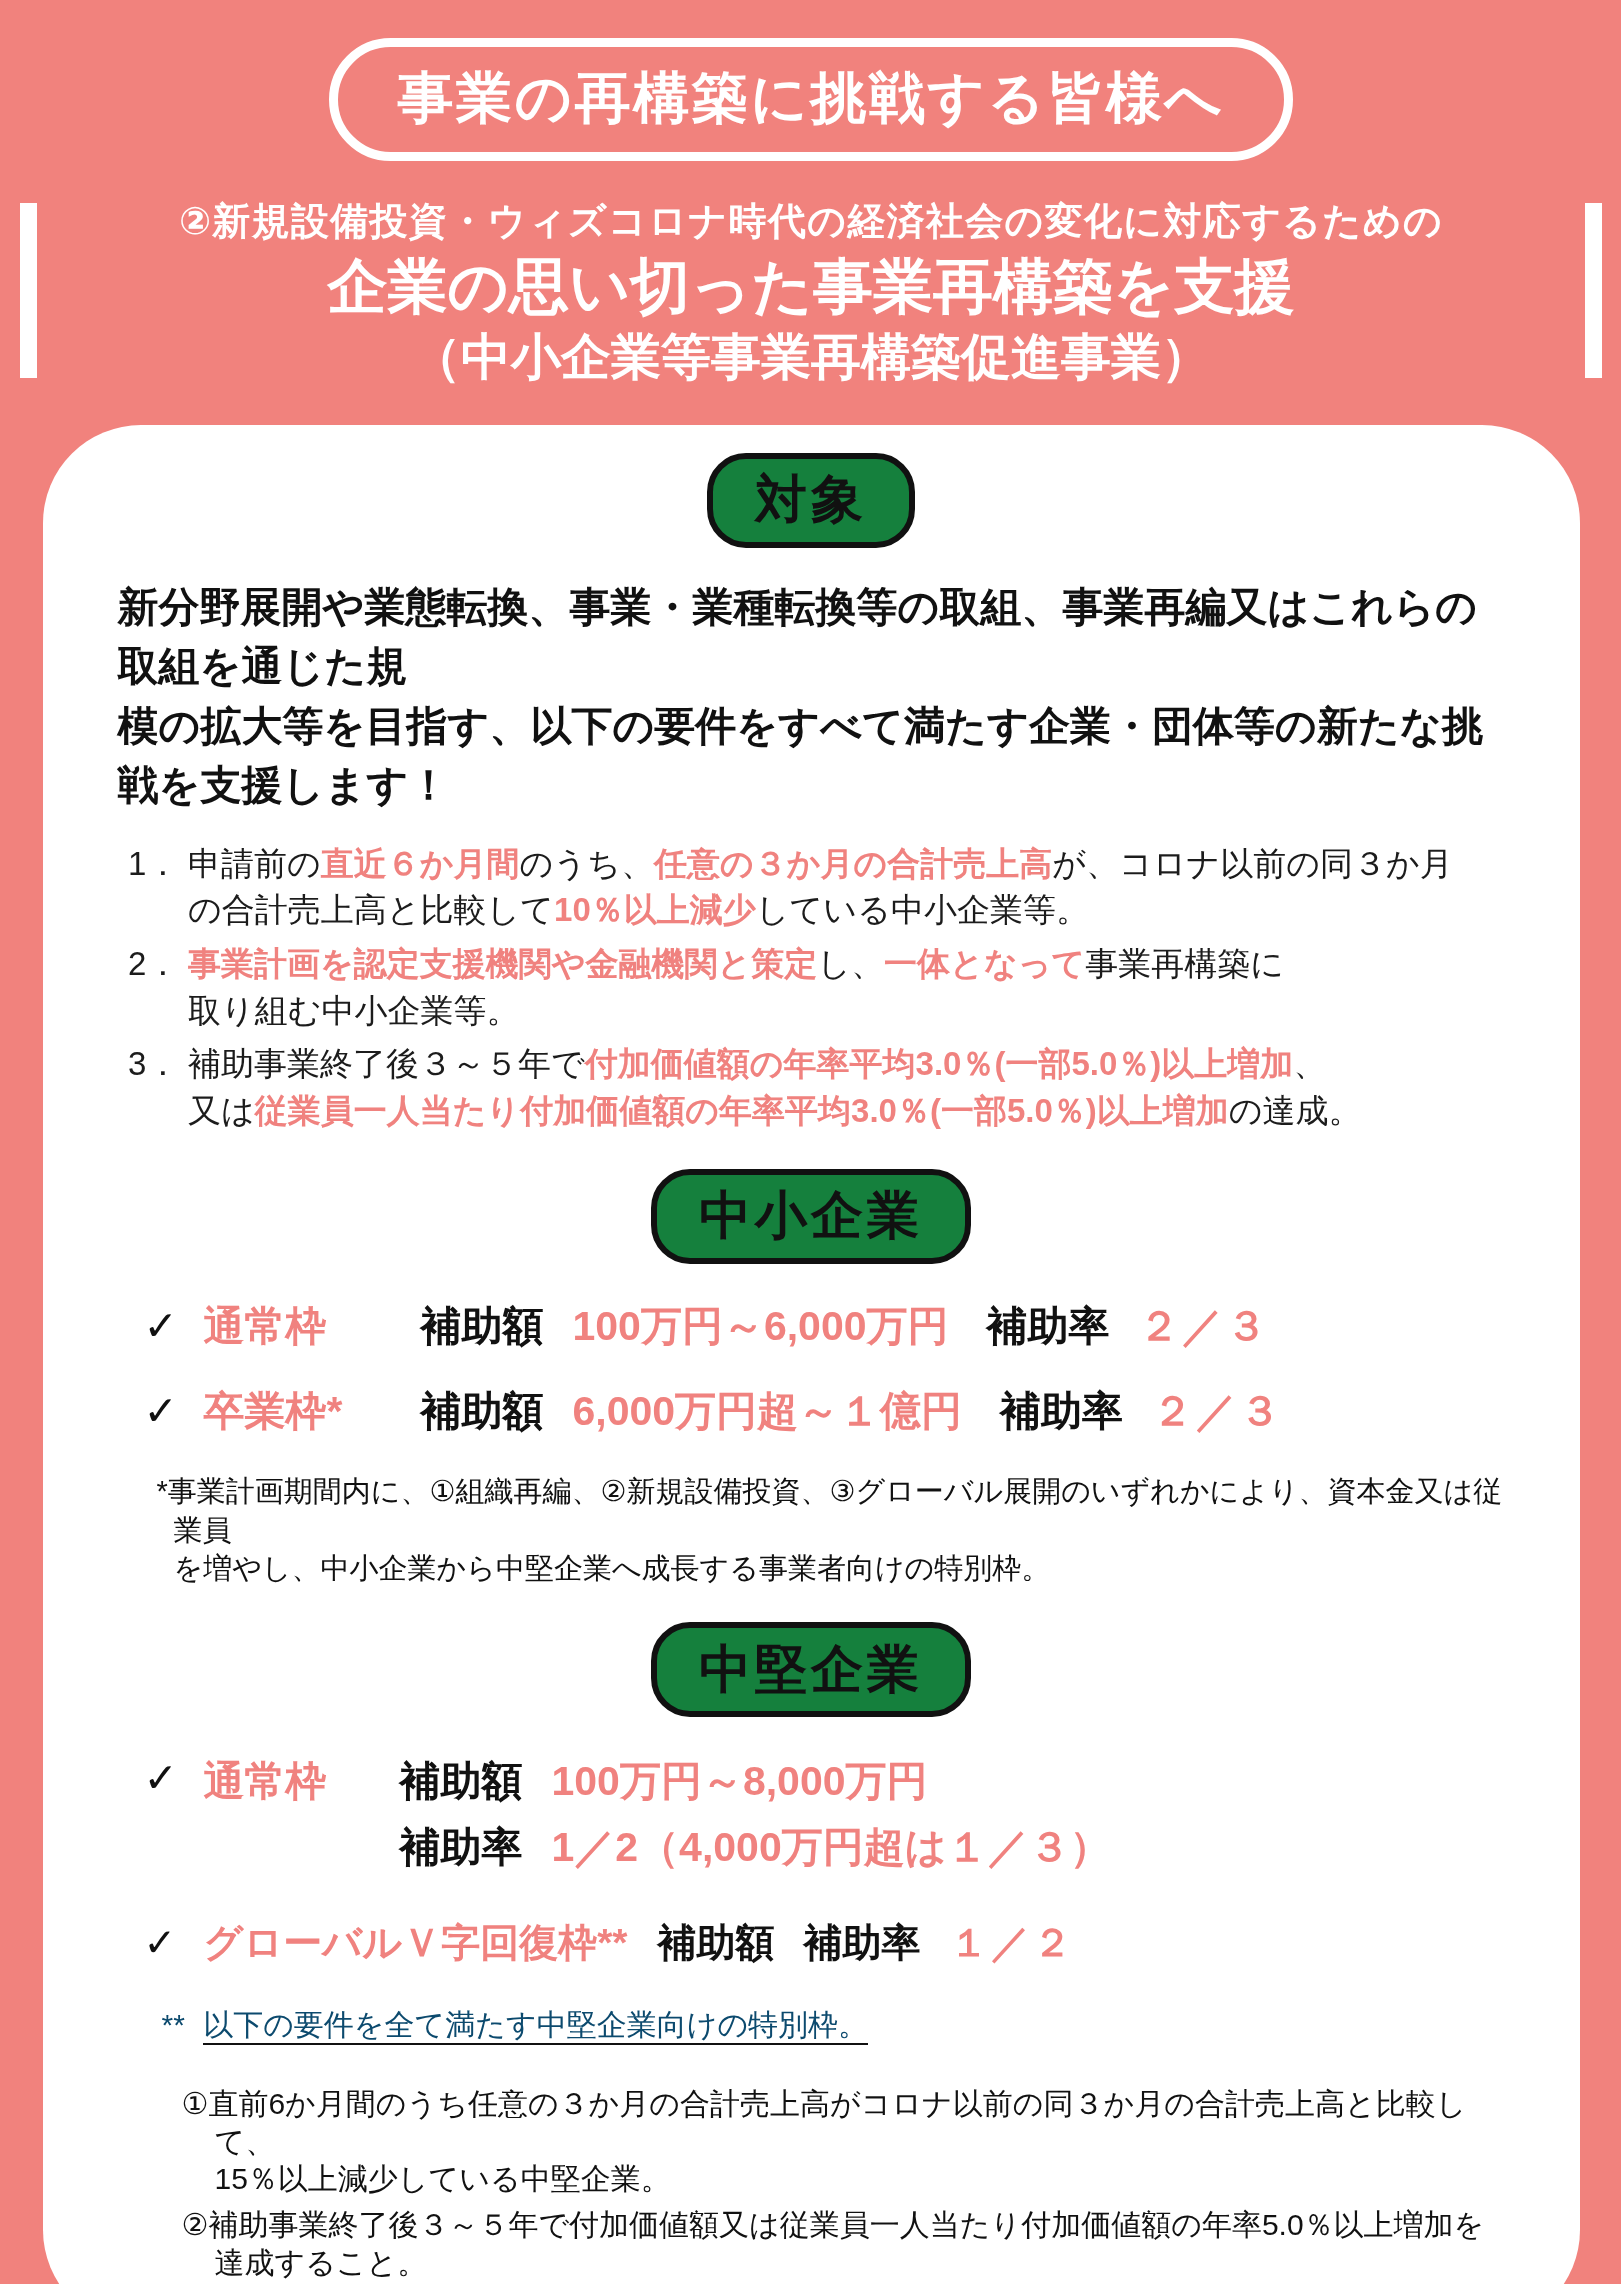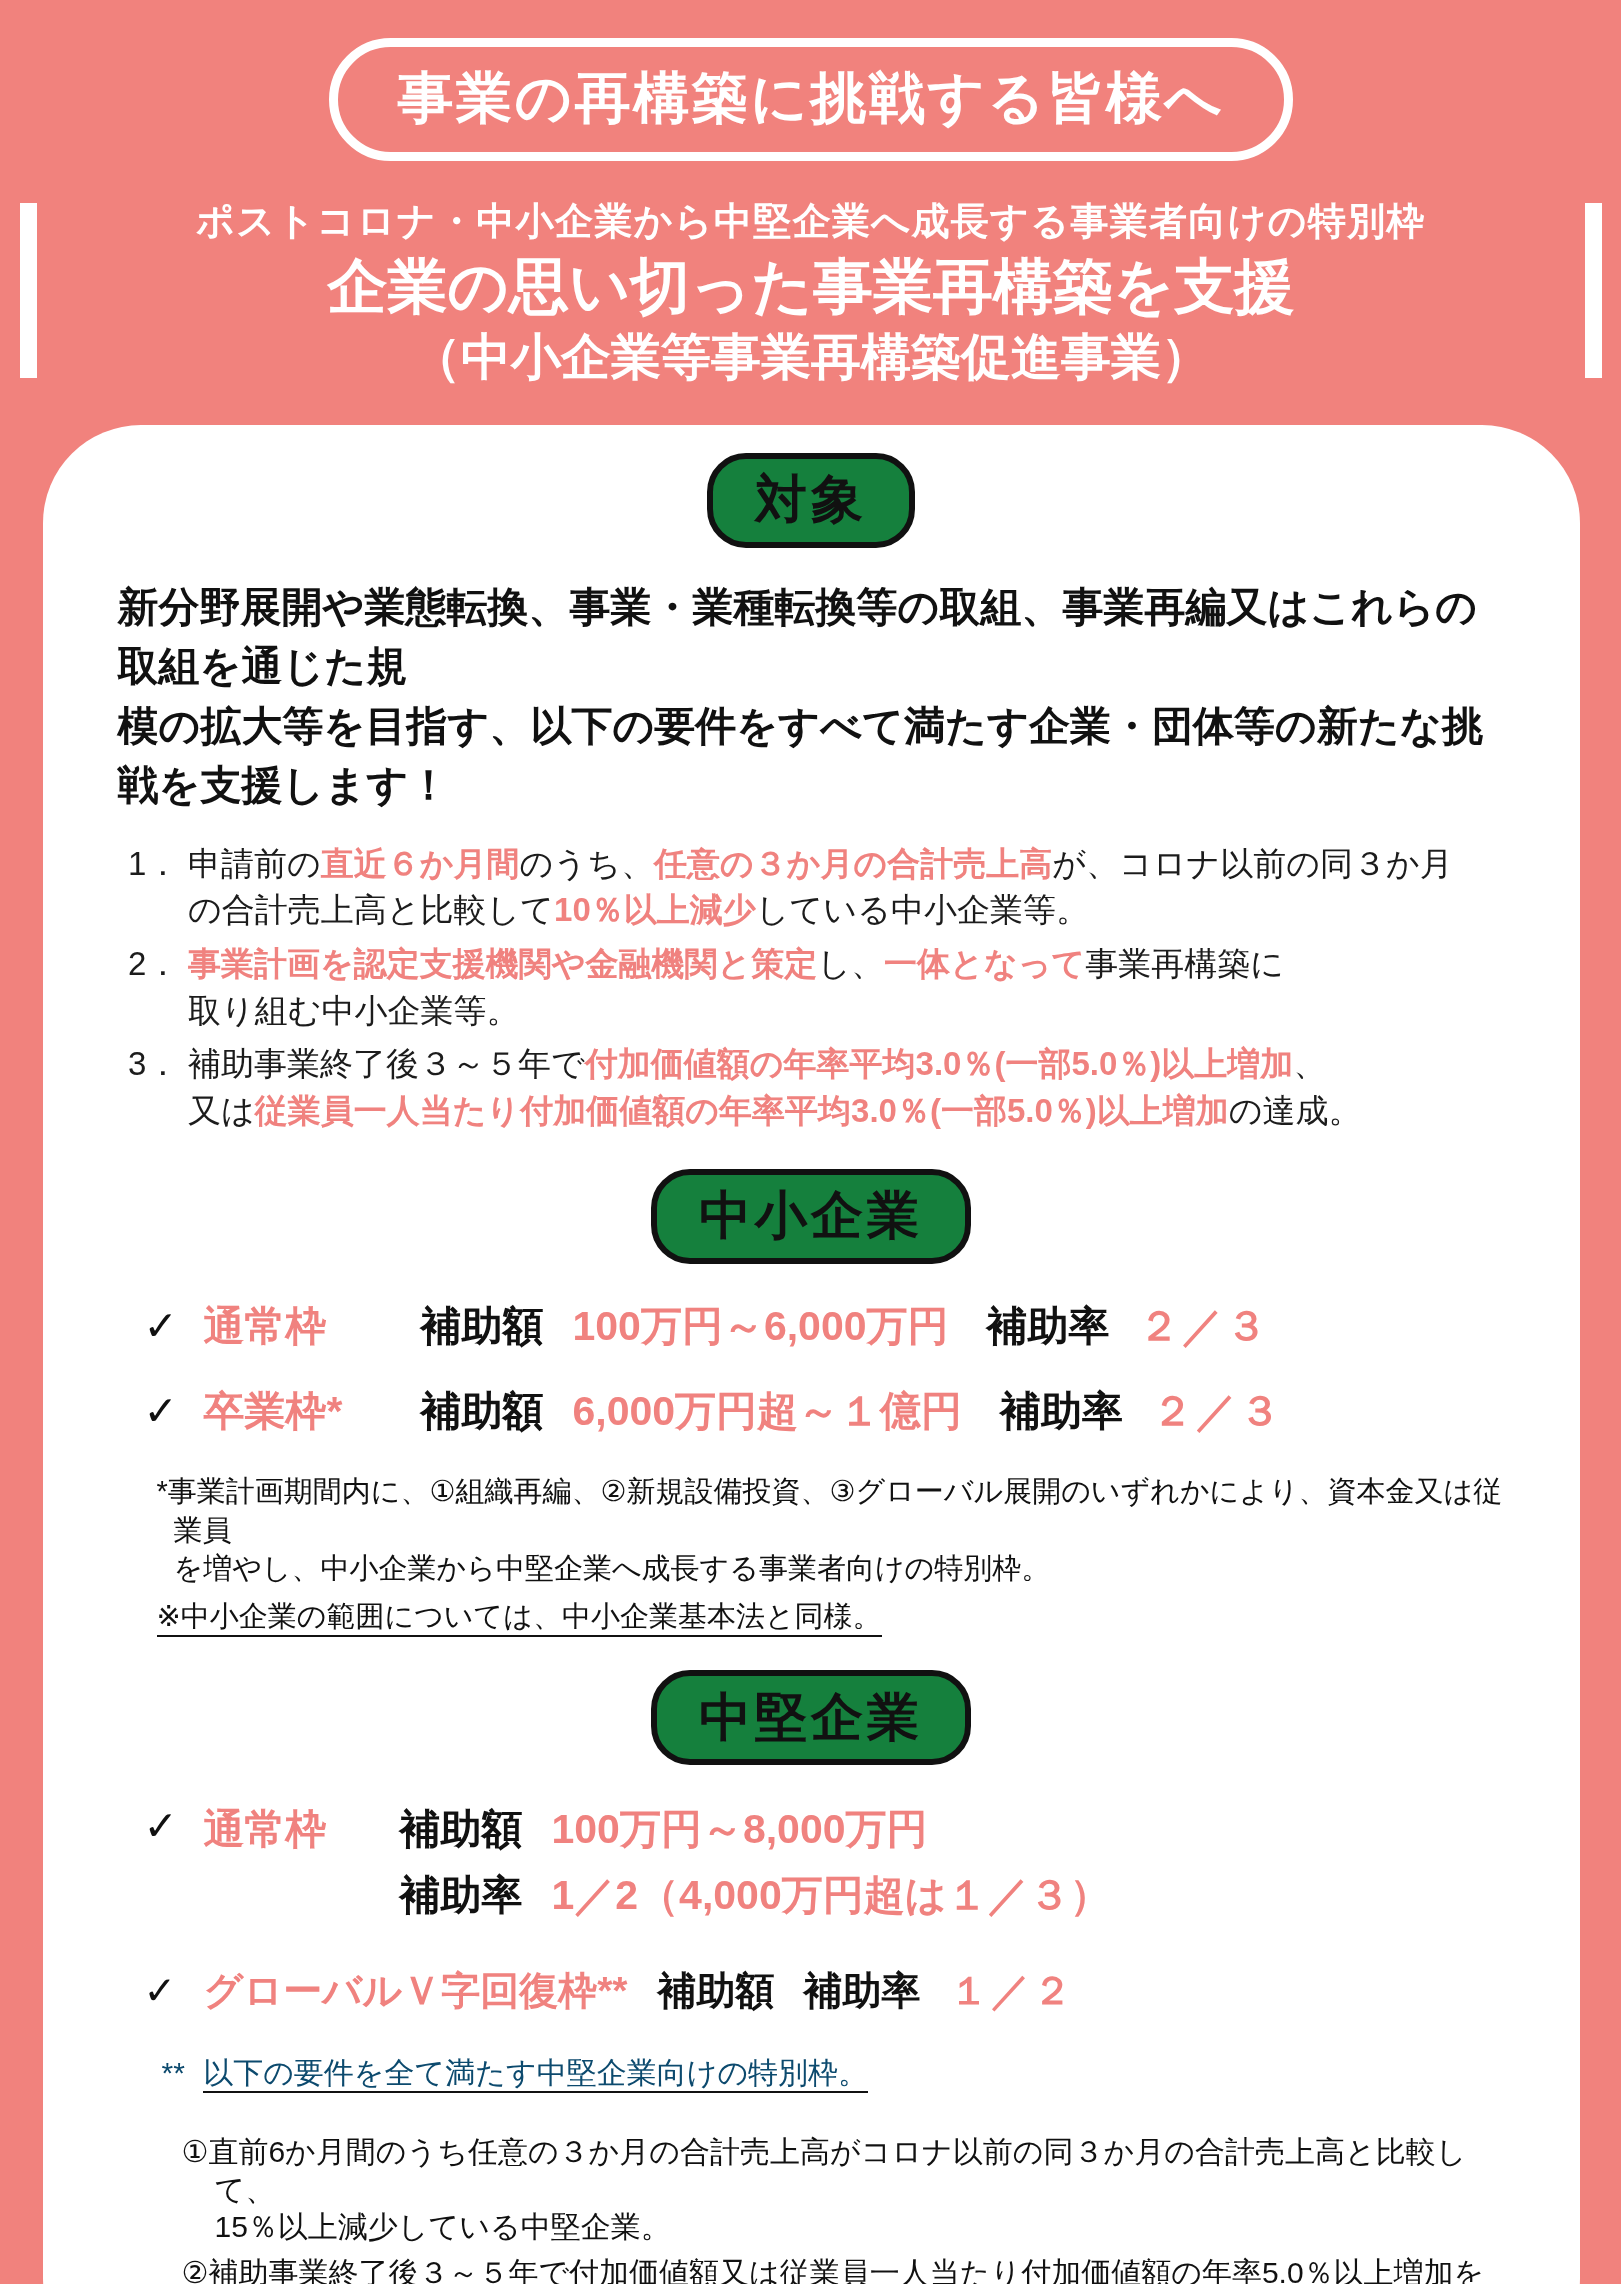--- a/index.html
+++ b/index.html
@@ -73,21 +73,21 @@
 
   <div class="pink-top">
 
     <div class="pill">
       <span>事業の再構築に挑戦する皆様へ</span>
     </div>
 
     <div class="title-block">
       <div class="side-bar left"></div>
       <div class="side-bar right"></div>
-      <div class="subtitle">ポストコロナ・中小企業から中堅企業へ成長する事業者向けの特別枠</div>
+      <div class="subtitle">②新規設備投資・ウィズコロナ時代の経済社会の変化に対応するための</div>
       <div class="main-title">企業の思い切った事業再構築を支援</div>
       <div class="title-sub">（中小企業等事業再構築促進事業）</div>
     </div>
 
     <div class="card">
 
       <div class="badge">
         <div class="badge-inner">対象</div>
       </div>
 
@@ -130,21 +130,20 @@
         <span class="frame-label">卒業枠*</span>
         <span class="lbl">補助額</span>
         <span class="val">6,000万円超～１億円</span>
         <span class="lbl">補助率</span>
         <span class="val rate">２／３</span>
       </div>
 
       <div class="notes">
         <div class="note-special">*事業計画期間内に、①組織再編、②新規設備投資、③グローバル展開のいずれかにより、資本金又は従業員
 を増やし、中小企業から中堅企業へ成長する事業者向けの特別枠。</div>
-        <div class="note-scope"><span class="u">※中小企業の範囲については、中小企業基本法と同様。</span></div>
       </div>
 
       <div class="badge mt">
         <div class="badge-inner">中堅企業</div>
       </div>
 
       <div class="mrow">
         <span class="check">✓</span>
         <span class="mlabel">通常枠</span>
         <span class="mcol">

